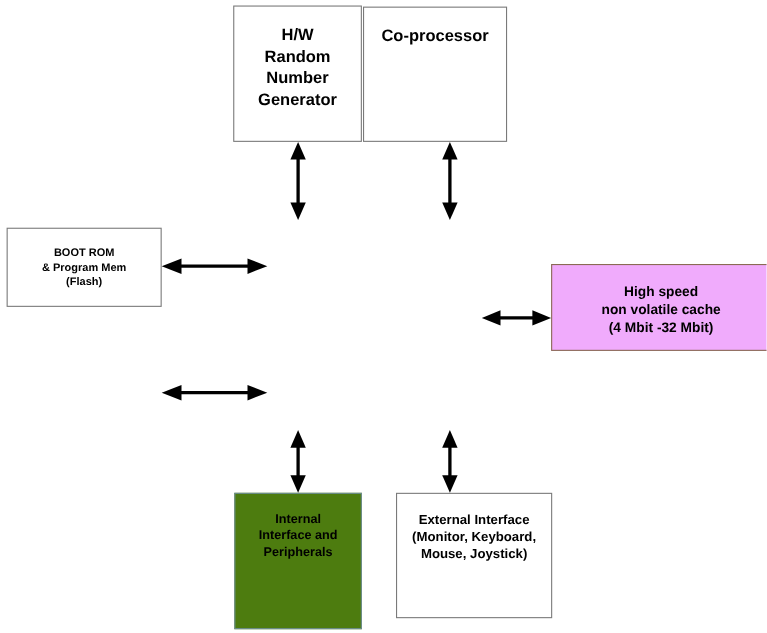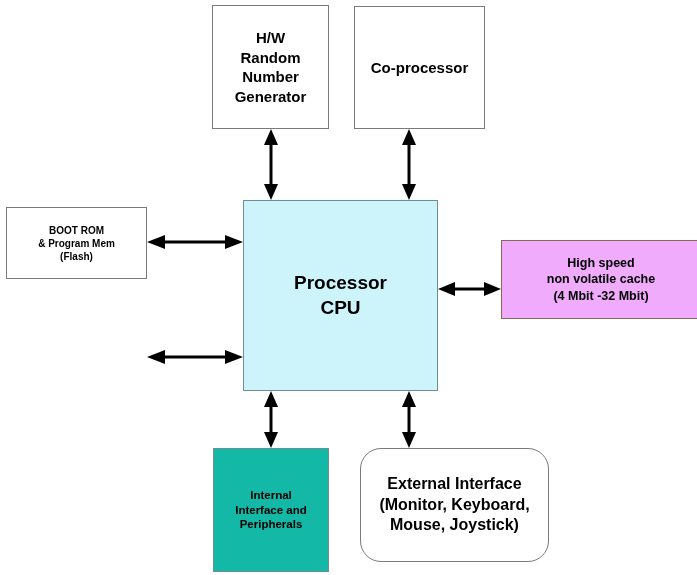--- a/index.html
+++ b/index.html
@@ -13,47 +13,46 @@
     width: 697px;
     height: 575px;
     background: #ffffff;
     font-family: "Liberation Sans", sans-serif;
     overflow: hidden;
   }
   .node {
     position: absolute;
     box-sizing: border-box;
     display: flex;
-    align-items: center;
     justify-content: center;
     text-align: center;
     color: #000000;
     font-weight: bold;
     line-height: 1.30;
     border: 1px solid #7a7a7a;
     background: #ffffff;
     padding: 16px 4px;
   }
   .node .node-label {
     display: block;
     white-space: pre-line;
   }
 
   
   #node-rng      { left: 212px; top: 5px;   width: 117px; height: 124px; font-size: 15px; }
-  #node-coproc   { left: 354px; top: 6px;   width: 131px; height: 123px; font-size: 15px; }
+  #node-coproc   { left: 330px; top: 6px;   width: 131px; height: 123px; font-size: 15px; }
   #node-bootrom  { left: 6px;   top: 207px; width: 141px; height: 72px;  font-size: 10px; }
   #node-storage  { left: 28px;  top: 322px; width: 119px; height: 72px;  font-size: 15px; }
   #node-cpu      { left: 243px; top: 200px; width: 195px; height: 191px; font-size: 19px;
                    background: #cdf4fa; border-color: #6e8e93; }
   #node-cache    { left: 501px; top: 240px; width: 200px; height: 79px;  font-size: 12.5px;
                    background: #f0abfc; border-color: #8a6a54; }
   #node-internal { left: 213px; top: 448px; width: 116px; height: 124px; font-size: 11.5px;
-                   background: #14b8a6; border-color: #6e8e93; }
-  #node-external { left: 360px; top: 448px; width: 189px; height: 114px; font-size: 16px; border-radius: 21px; }
+                   background: #4d7c0f; border-color: #6e8e93; }
+  #node-external { left: 360px; top: 448px; width: 142px; height: 114px; font-size: 12px; }
 
   
   .conn { position: absolute; }
   .conn svg { display: block; overflow: visible; }
 
   #conn-rng-cpu      { left: 262px; top: 129px; }
   #conn-coproc-cpu   { left: 400px; top: 129px; }
   #conn-bootrom-cpu  { left: 147px; top: 233px; }
   #conn-storage-cpu  { left: 147px; top: 348px; }
   #conn-cpu-cache    { left: 438px; top: 280px; }
@@ -76,24 +75,20 @@
     <span class="node-label">Co-processor</span>
   </div>
 
   <div class="node" id="node-bootrom">
     <span class="node-label">BOOT ROM
 &amp; Program Mem
 (Flash)</span>
   </div>
 
 
-  <div class="node" id="node-cpu">
-    <span class="node-label">Processor
-CPU</span>
-  </div>
 
   <div class="node" id="node-cache">
     <span class="node-label">High speed
 non volatile cache
 (4 Mbit -32 Mbit)</span>
   </div>
 
   <div class="node" id="node-internal">
     <span class="node-label">Internal
 Interface and

